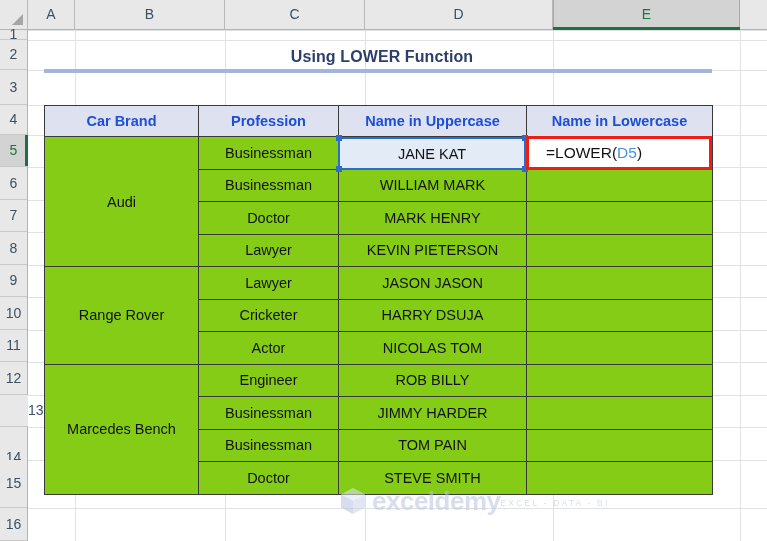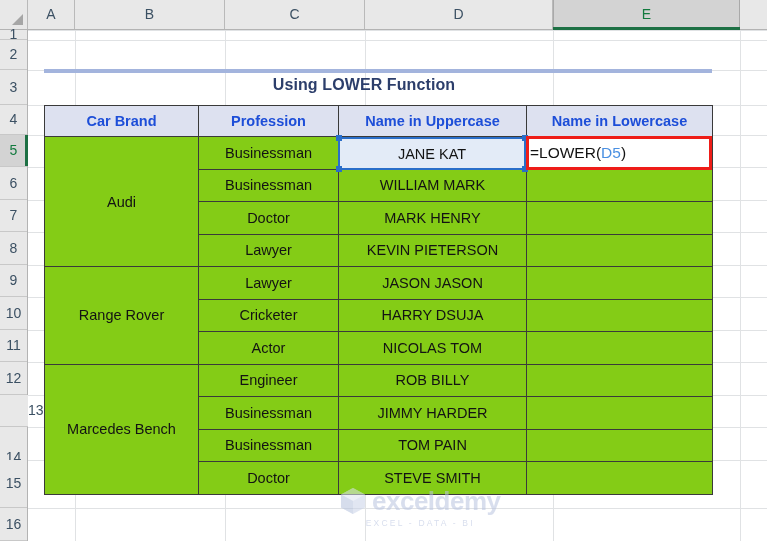--- a/index.html
+++ b/index.html
@@ -124,26 +124,25 @@
   .hline {
     position: absolute;
     left: 0; right: 0;
     height: 1px;
     background: #e0e2e4;
   }
 
   
   #title-wrap {
     position: absolute;
-    left: 30px; top: 40px;
+    left: 48px; top: 40px;
     width: 668px; height: 34px;
     display: flex;
     align-items: center;
     justify-content: center;
-    margin-top: 28px;
   }
   #title-text {
     font-size: 16px;
     font-weight: bold;
     color: #2c3e6b;
     letter-spacing: 0.1px;
     white-space: nowrap;
   }
   #title-rule {
     position: absolute;
@@ -223,39 +222,39 @@
     left: 526px; top: 136px;
     width: 186px; height: 34px;
     background: #ffffff;
     border: 3px solid #ee1d18;
     box-sizing: border-box;
     z-index: 6;
     display: flex;
     align-items: center;
   }
   #formula-text {
-    padding-left: 1px;
+    padding-left: 17px;
     font-size: 15.5px;
     color: #131313;
     white-space: pre;
     line-height: 1;
   }
   #formula-text .ref {
     color: #4a90e2;
   }
 
   
   #watermark {
     position: absolute;
     left: 340px; top: 487px;
     z-index: 4;
     pointer-events: none;
     opacity: 0.55;
     display: flex;
-    flex-direction: column;
+    flex-direction: row;
     align-items: center;
   }
   #wm-row {
     display: flex;
     align-items: center;
     gap: 6px;
   }
   #wm-mark {
     width: 26px; height: 28px;
     position: relative;

